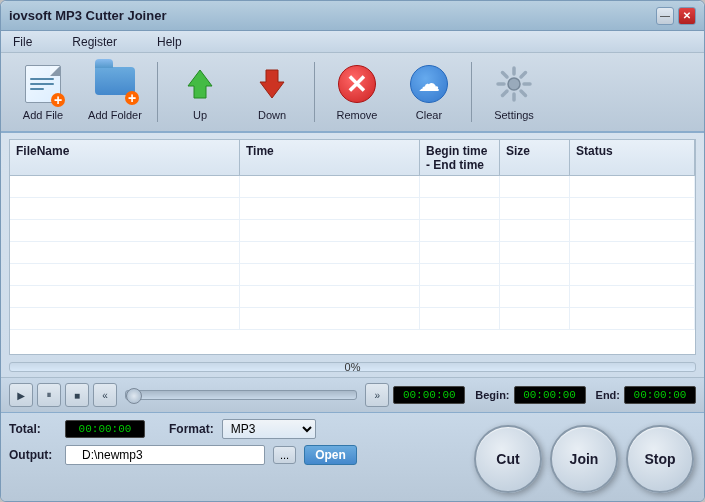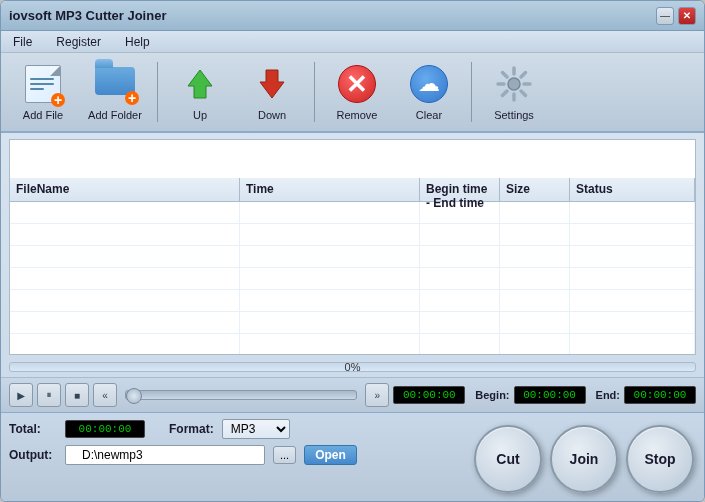--- a/index.html
+++ b/index.html
@@ -63,21 +63,21 @@
       font-weight: bold;
     }
 
     
     .menu-bar {
       height: 22px;
       background: linear-gradient(180deg, #d8e4f0, #c4d4e4);
       display: flex;
       align-items: center;
       padding: 0 8px;
-      gap: 16px;
+      gap: 32px;
       border-bottom: 1px solid #aabccc;
     }
     .menu-item {
       font-size: 12px;
       color: #1a1a2e;
       cursor: pointer;
       padding: 2px 4px;
     }
 
     
@@ -119,22 +119,21 @@
       margin: 6px 8px 2px 8px;
       background: white;
       border: 1px solid #aabccc;
       overflow: hidden;
     }
     .file-list-header {
       display: grid;
       grid-template-columns: 230px 180px 80px 70px 1fr;
       background: linear-gradient(180deg, #e8f0f8, #d8e4f0);
       border-bottom: 1px solid #aabccc;
-      height: 24px;
-      margin-top: 38px;
+      height: 36px;
     }
     .file-list-header-cell {
       padding: 4px 6px;
       font-weight: bold;
       color: #1a1a2e;
       border-right: 1px solid #aabccc;
       font-size: 12px;
     }
     .file-list-body {
       height: calc(100% - 24px);
@@ -267,21 +266,21 @@
       font-size: 12px;
       color: #1a1a2e;
       font-weight: bold;
     }
     .format-select {
       font-size: 12px;
       border: 1px solid #8899aa;
       background: linear-gradient(180deg, #f0f4f8, #dce8f4);
       border-radius: 2px;
       padding: 1px 4px;
-      width: 68px;
+      width: 94px;
       appearance: auto;
     }
     .output-input {
       font-size: 12px;
       border: 1px solid #8899aa;
       background: white;
       border-radius: 2px;
       padding: 2px 16px;
       width: 200px;
     }

